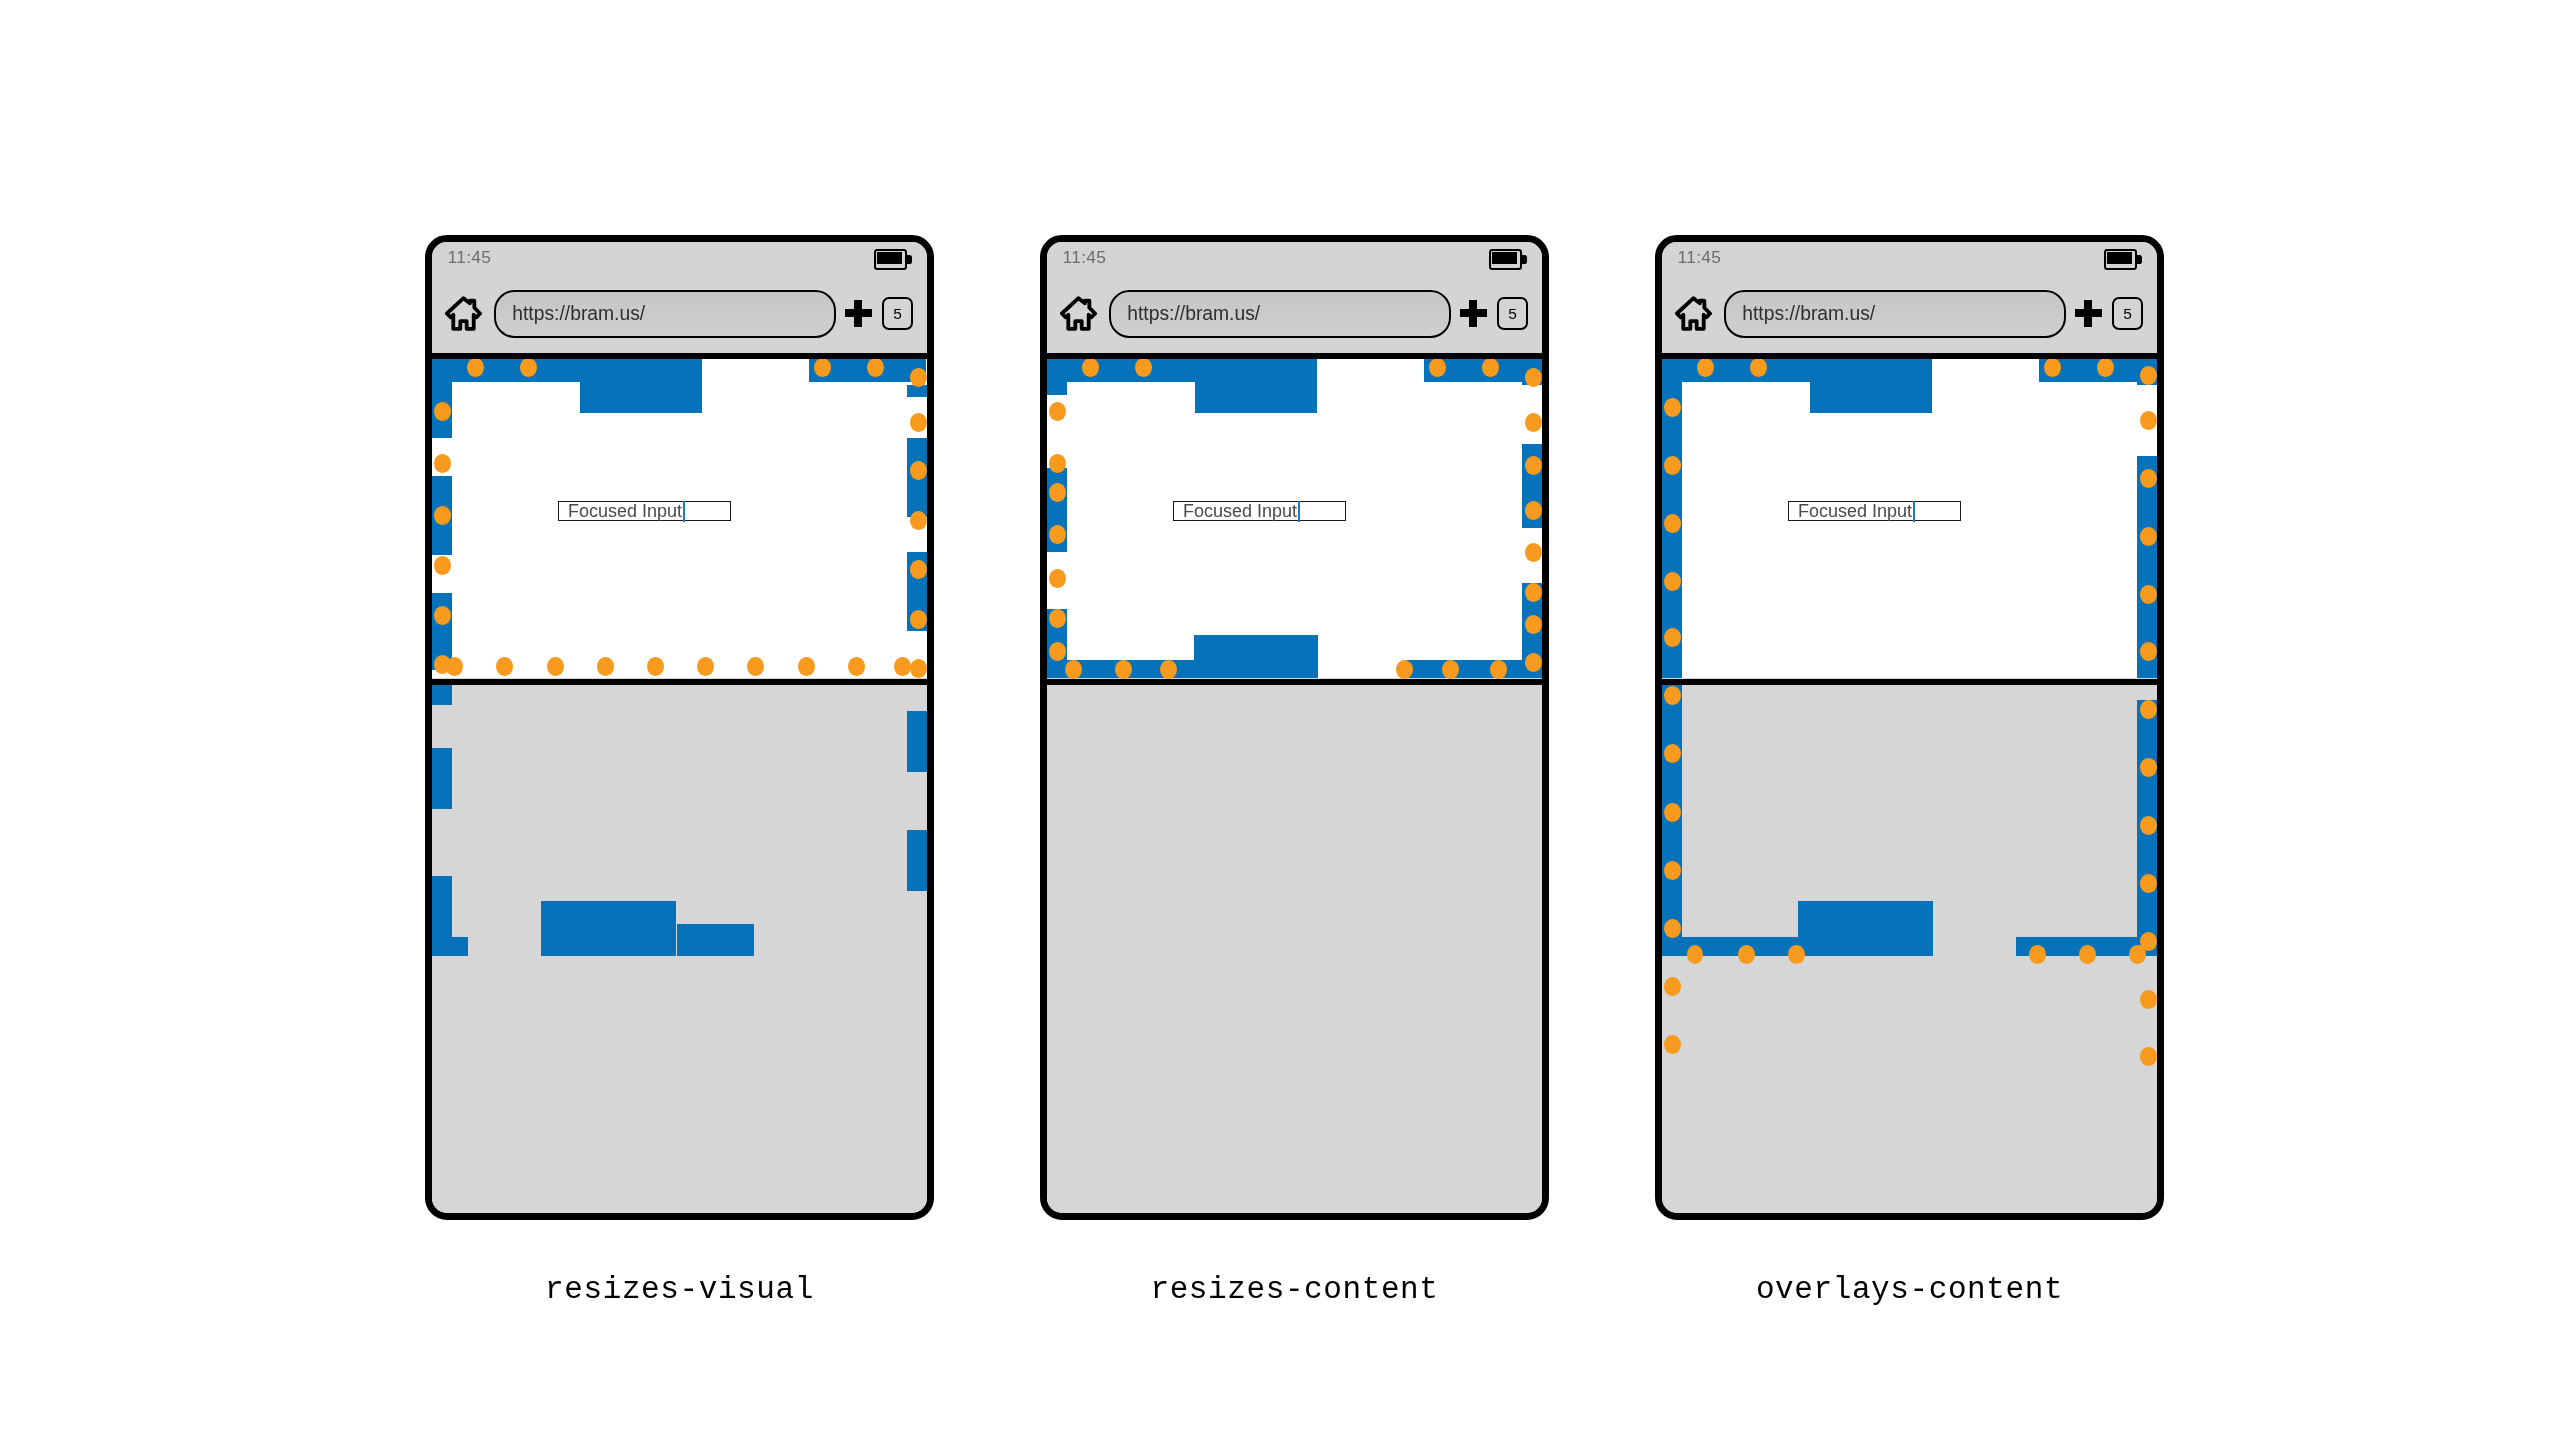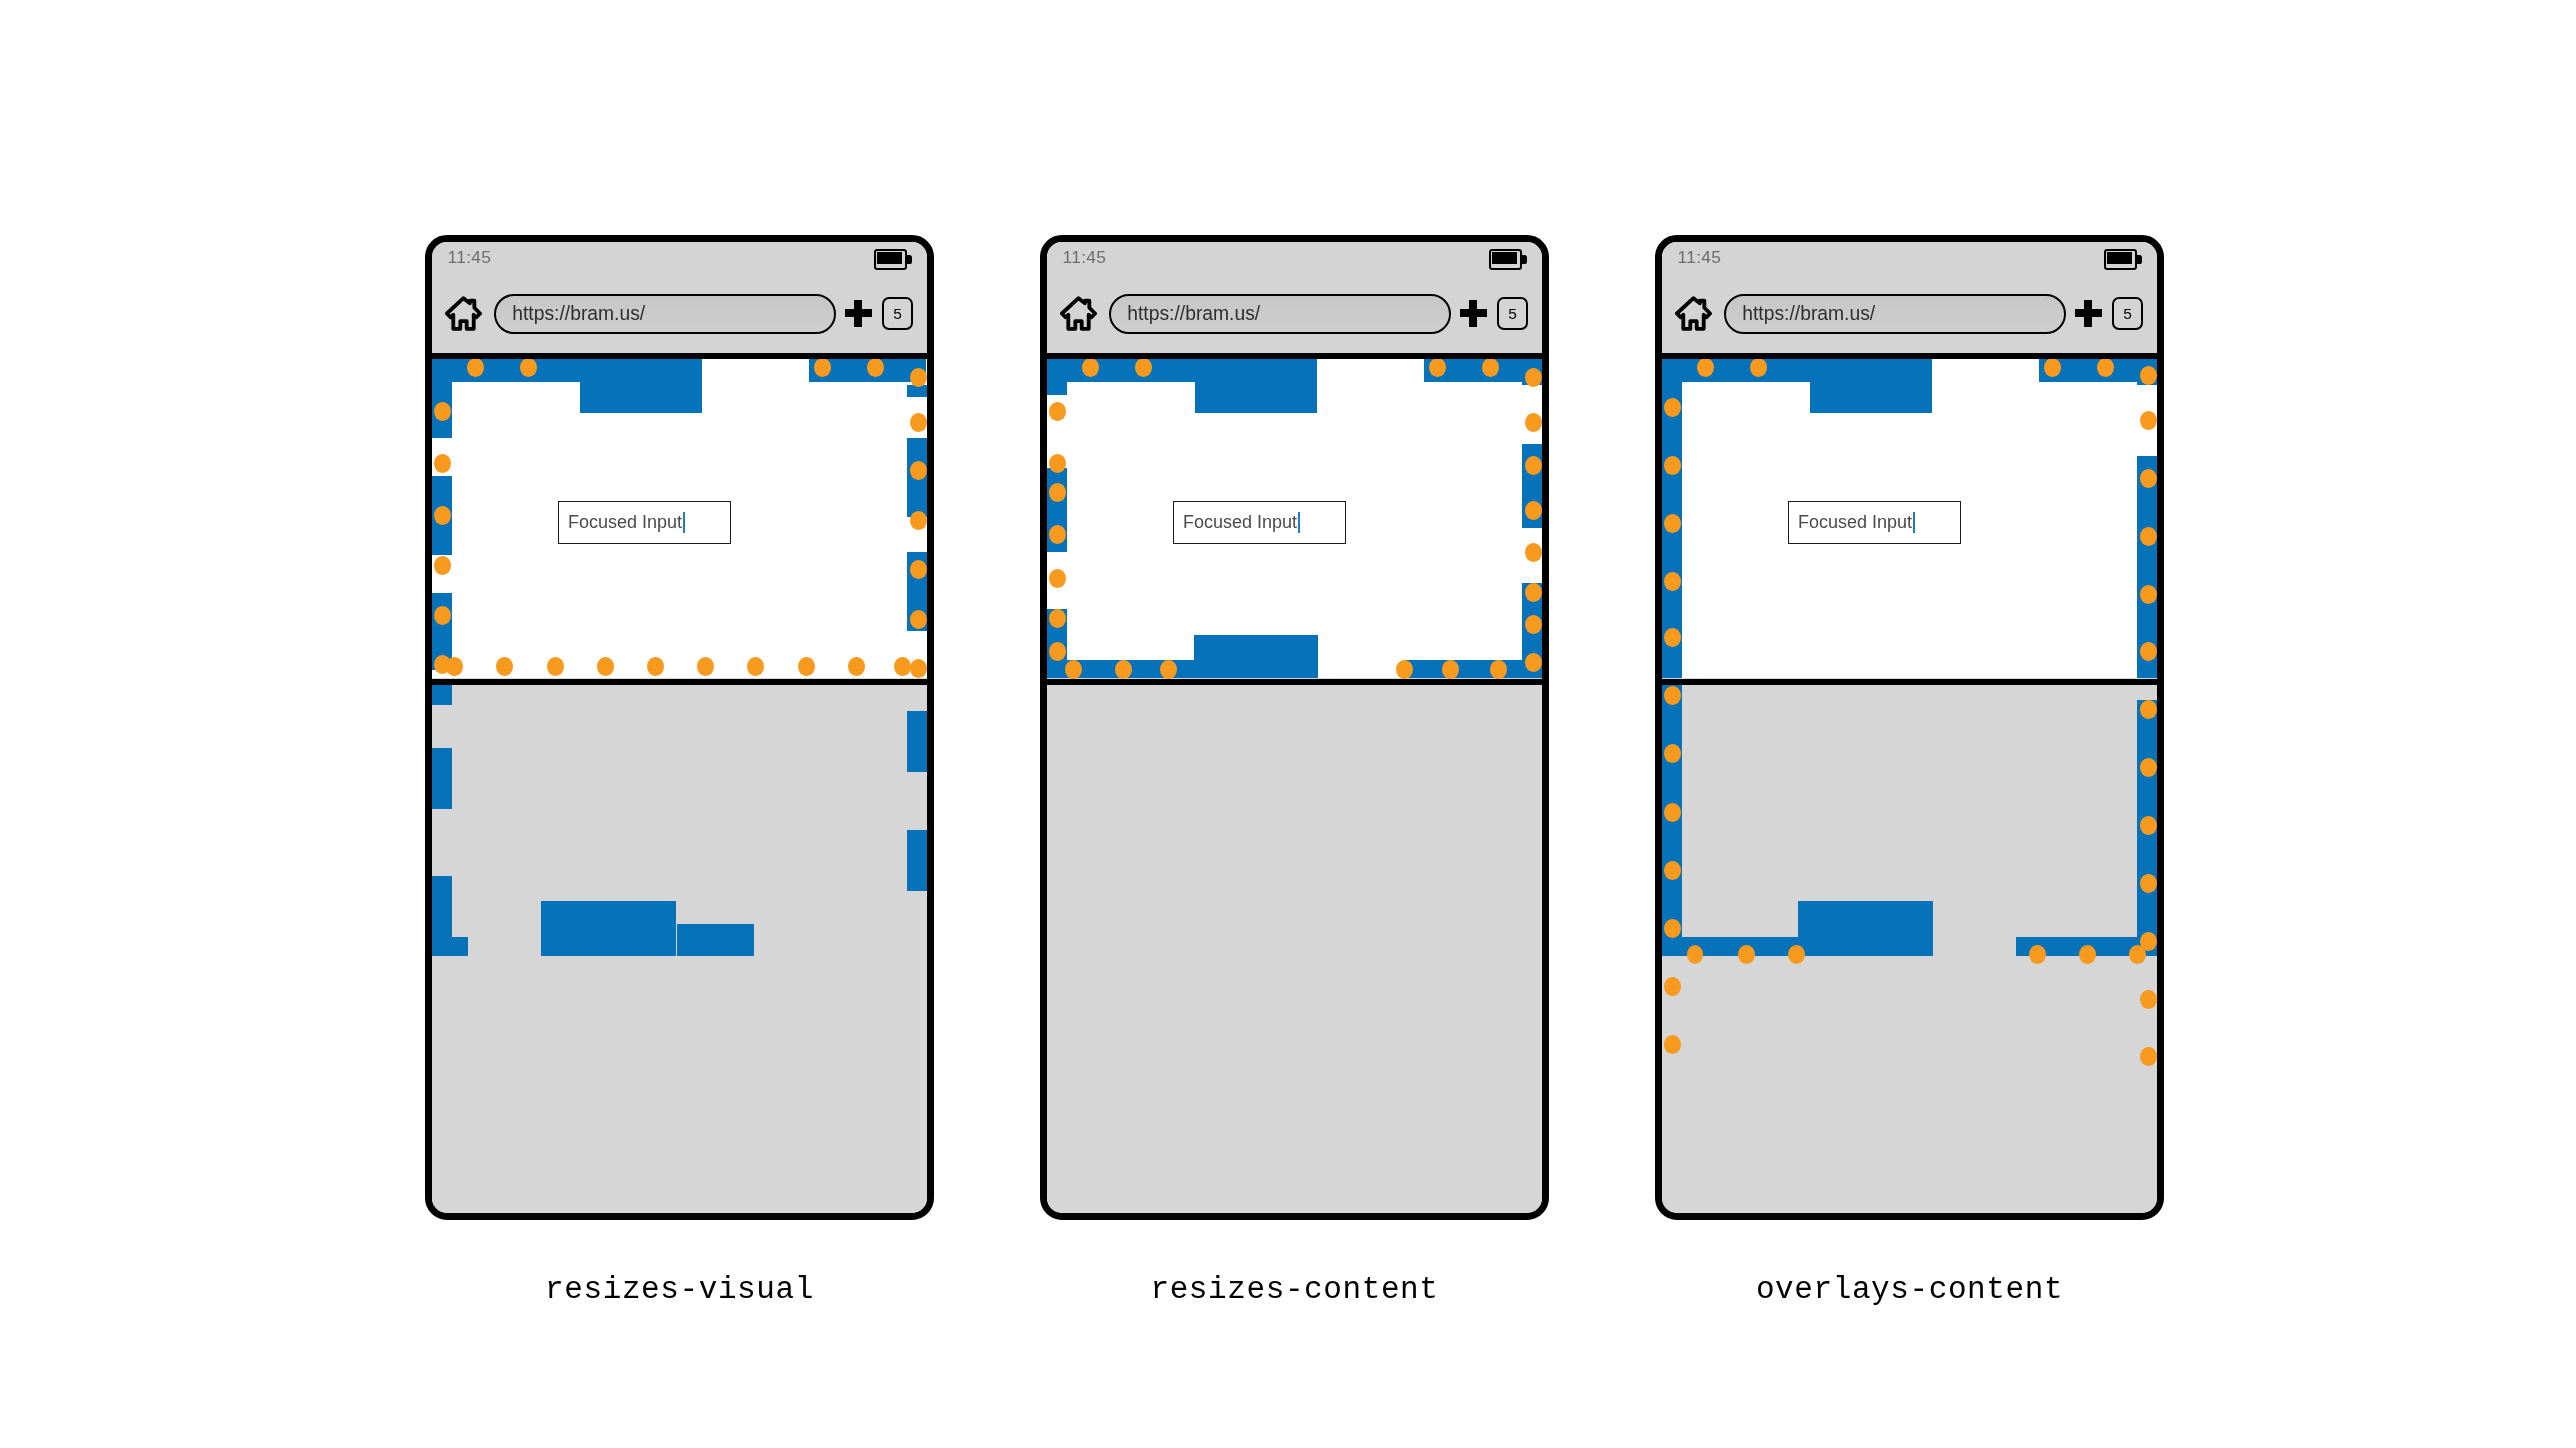--- a/index.html
+++ b/index.html
@@ -63,21 +63,21 @@
   }
 
   .toolbar{
     position:absolute;left:0;top:33px;right:0;height:77px;
     display:flex;align-items:center;
   }
   .home-icon{
     width:37px;height:35px;margin-left:13px;flex:0 0 auto;
   }
   .urlbar{
-    flex:1 1 auto;height:40px;margin:0 9px 0 11.6px;
+    flex:1 1 auto;height:48px;margin:0 9px 0 11.6px;
     border:2.6px solid #000;border-radius:20.6px;
     background:linear-gradient(#c6c6c6,#cfcfcf);
     display:flex;align-items:center;
     box-sizing:border-box;
   }
   .urltext{
     margin-left:16.7px;font-size:19.3px;color:#2e2e2e;
     font-family:"Liberation Sans",sans-serif;
     white-space:nowrap;
   }
@@ -106,21 +106,21 @@
   
   .bar{position:absolute;background:#0572ba;}
   .ovl{position:absolute;left:0;top:0;right:0;bottom:0;z-index:7;pointer-events:none;}
   .dot{
     position:absolute;width:16.7px;height:19.3px;border-radius:50%;
     background:#f79a1e;
   }
 
   .inputbox{
     position:absolute;
-    height:43px;
+    height:20px;
     border:1.9px solid #1a1a1a;
     background:#fff;
     display:flex;align-items:center;
     box-sizing:border-box;
     z-index:5;
   }
   .inputbox .txt{
     margin-left:9px;font-size:18px;color:#4a4a4a;
     font-family:"Liberation Sans",sans-serif;white-space:nowrap;
   }

